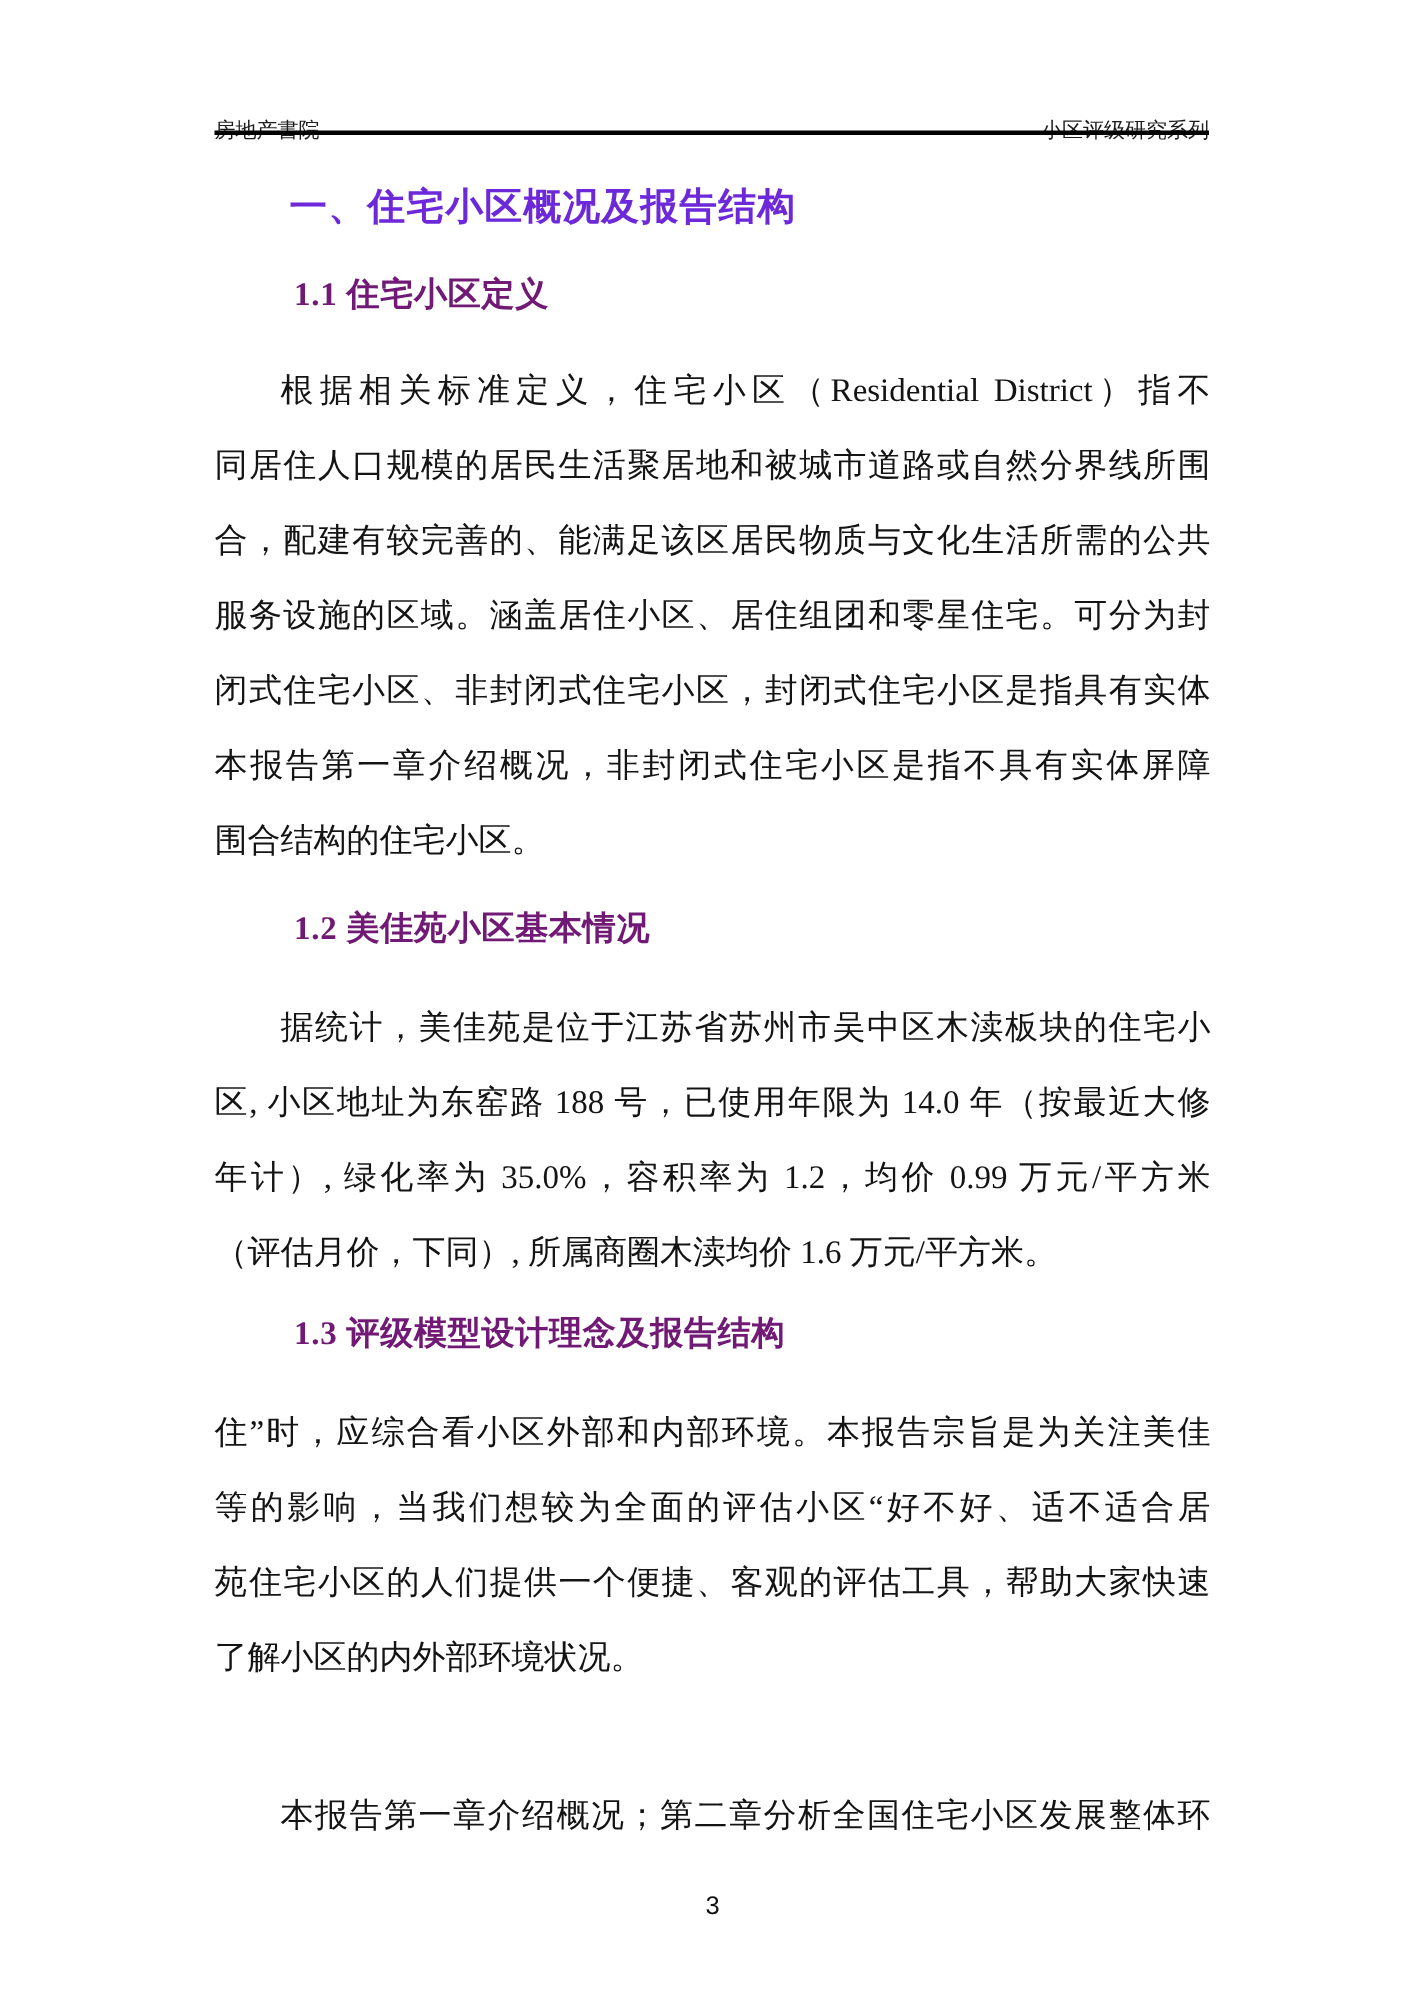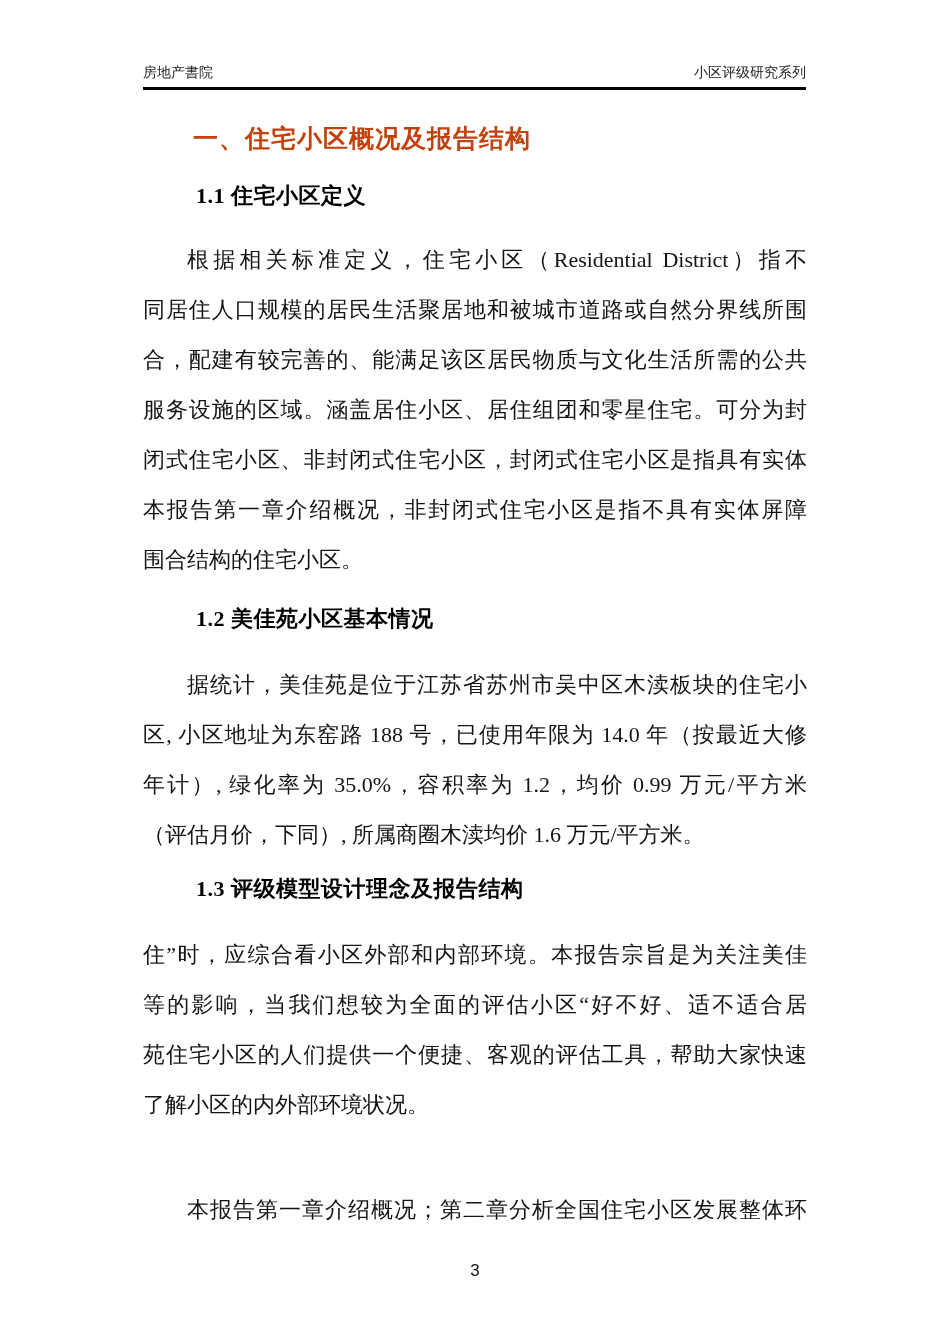--- a/index.html
+++ b/index.html
@@ -5,38 +5,38 @@
   html,body{margin:0;padding:0;background:#ffffff;}
   .page{
     position:relative;
     width:950px;height:1344px;
     background:#ffffff;
     color:#141414;
     font-family:"Liberation Serif","DejaVu Serif",serif;
     overflow:hidden;
   }
   .hdr{
-    position:absolute;top:63px;
+    position:absolute;top:77px;
     font-family:"Liberation Sans","DejaVu Sans",sans-serif;
     font-size:14px;line-height:18px;color:#1c1c1c;
   }
   .hdr-left{left:143px;}
   .hdr-right{right:144px;}
   .hdr-rule{
     position:absolute;left:143px;right:144px;top:87px;
     height:0;border-top:3px solid #000000;
   }
   h1.chapter{
     position:absolute;left:193px;top:124px;margin:0;
-    font-size:25px;line-height:1.2;font-weight:700;color:#c2410c;
+    font-size:25px;line-height:1.2;font-weight:700;color:#6d28d9;
     letter-spacing:1px;
   }
   h2.section{
     position:absolute;left:196px;margin:0;
-    font-size:22px;line-height:1.2;font-weight:700;color:#000000;
+    font-size:22px;line-height:1.2;font-weight:700;color:#701a75;
     letter-spacing:0.5px;
   }
   .sec-1-1{top:183px;}
   .sec-1-2{top:606px;}
   .sec-1-3{top:876px;text-align:center;}
   .para{
     position:absolute;left:143px;width:664px;
     font-size:22px;color:#141414;
   }
   .p-definition{top:235px;}

